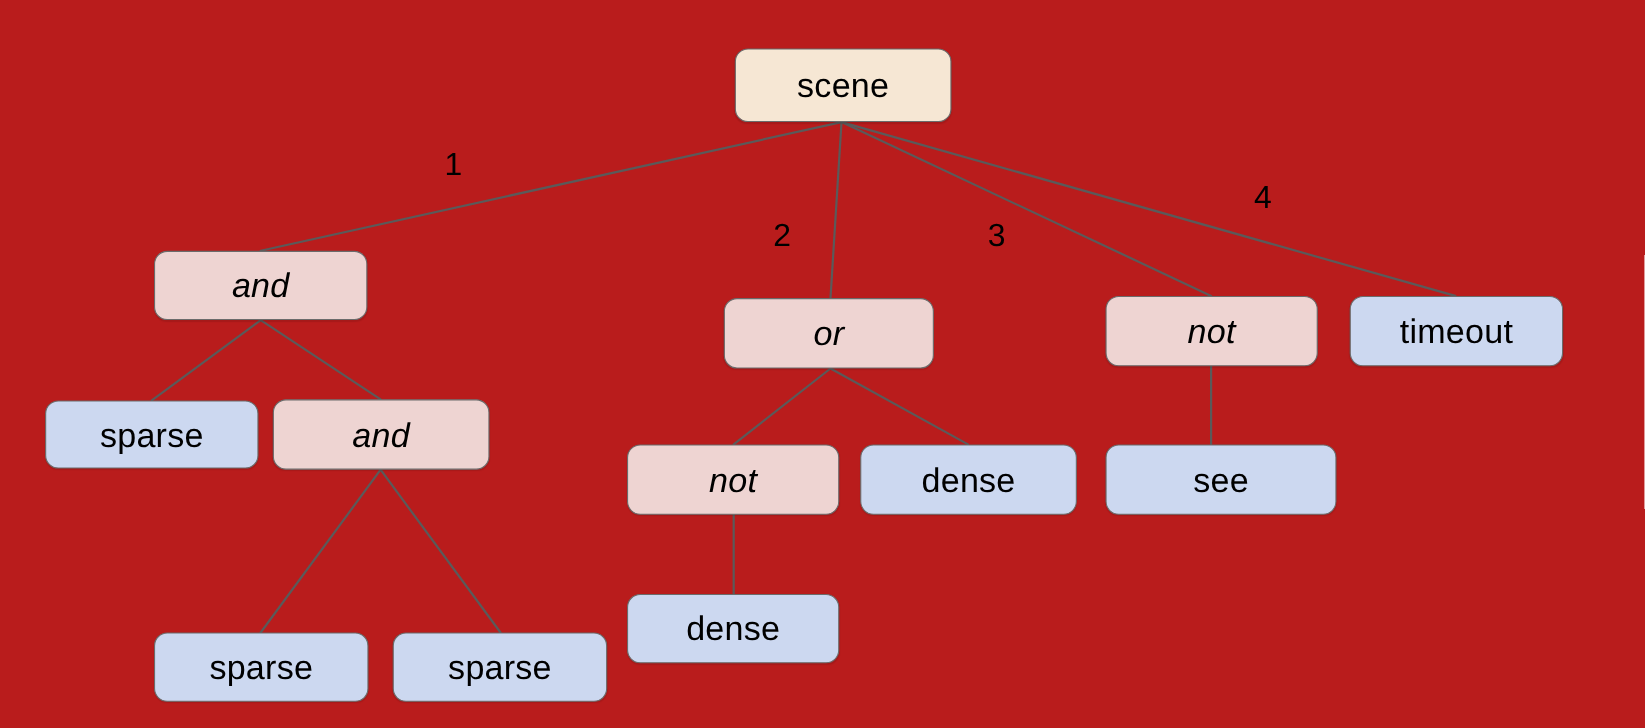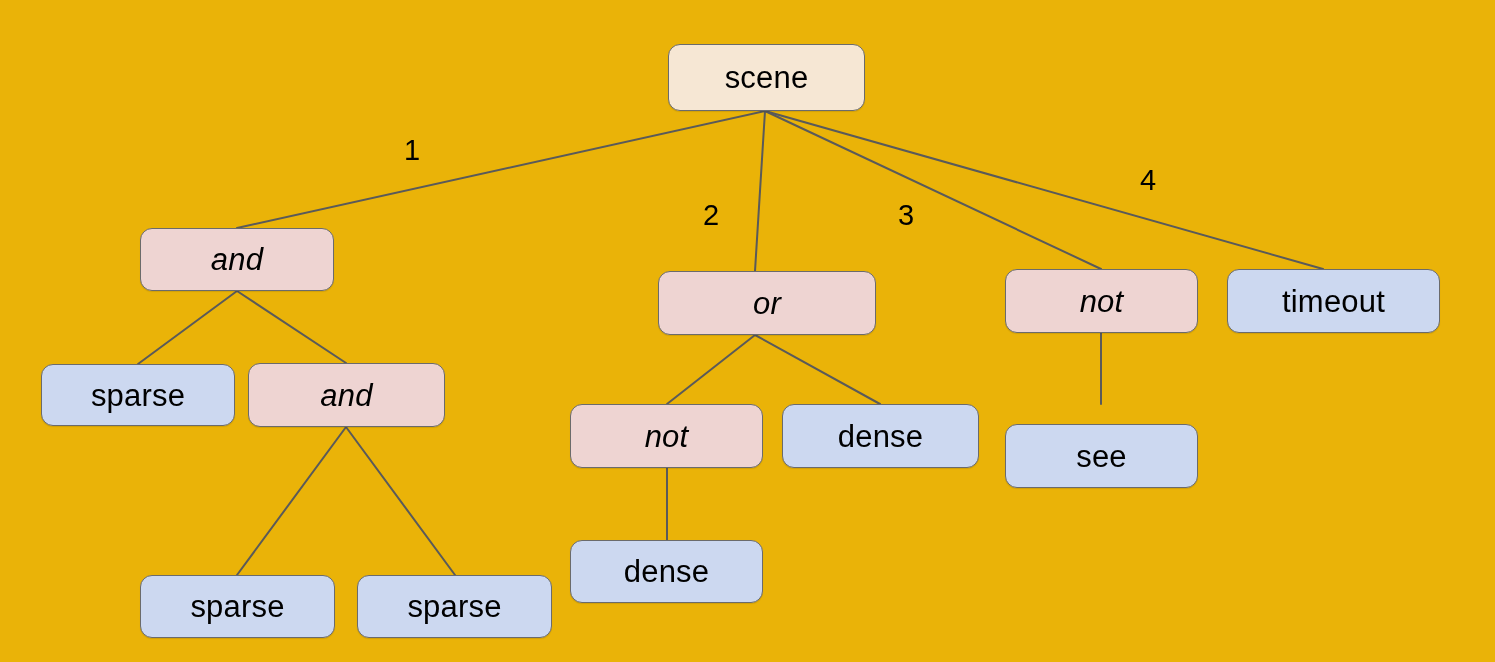--- a/index.html
+++ b/index.html
@@ -8,21 +8,21 @@
     padding: 0;
     background: #ffffff;
   }
   body {
     font-family: "Liberation Sans", "DejaVu Sans", sans-serif;
   }
   #canvas {
     position: relative;
     width: 1495px;
     height: 662px;
-    background: #eab308;
+    background: #b91c1c;
     overflow: hidden;
   }
   #edge-layer {
     position: absolute;
     left: 0;
     top: 0;
     width: 1495px;
     height: 662px;
     pointer-events: none;
   }
@@ -95,39 +95,39 @@
       </div>
       <div class="node op" style="left: 248px; top: 363px; width: 197px; height: 64px;">
         <span>and</span>
       </div>
       <div class="node leaf" style="left: 140px; top: 575px; width: 195px; height: 63px;">
         <span>sparse</span>
       </div>
       <div class="node leaf" style="left: 357px; top: 575px; width: 195px; height: 63px;">
         <span>sparse</span>
       </div>
-      <div class="node op" style="left: 658px; top: 271px; width: 218px; height: 64px;">
+      <div class="node op" style="left: 658px; top: 271px; width: 191px; height: 64px;">
         <span>or</span>
       </div>
       <div class="node op" style="left: 570px; top: 404px; width: 193px; height: 64px;">
         <span>not</span>
       </div>
       <div class="node leaf" style="left: 782px; top: 404px; width: 197px; height: 64px;">
         <span>dense</span>
       </div>
       <div class="node leaf" style="left: 570px; top: 540px; width: 193px; height: 63px;">
         <span>dense</span>
       </div>
       <div class="node op" style="left: 1005px; top: 269px; width: 193px; height: 64px;">
         <span>not</span>
       </div>
-      <div class="node leaf" style="left: 1005px; top: 424px; width: 193px; height: 64px; justify-content: center;">
+      <div class="node leaf" style="left: 1005px; top: 404px; width: 210px; height: 64px; justify-content: center;">
         <span>see</span>
       </div>
-      <div class="node leaf" style="left: 1227px; top: 269px; width: 213px; height: 64px;">
+      <div class="node leaf" style="left: 1227px; top: 269px; width: 194px; height: 64px;">
         <span>timeout</span>
       </div>
     </div>
 
   <div id="label-layer">
       <span class="edge-label" style="left: 404px; top: 136px;">1</span>
       <span class="edge-label" style="left: 703px; top: 201px;">2</span>
       <span class="edge-label" style="left: 898px; top: 201px;">3</span>
       <span class="edge-label" style="left: 1140px; top: 166px;">4</span>
     </div>

